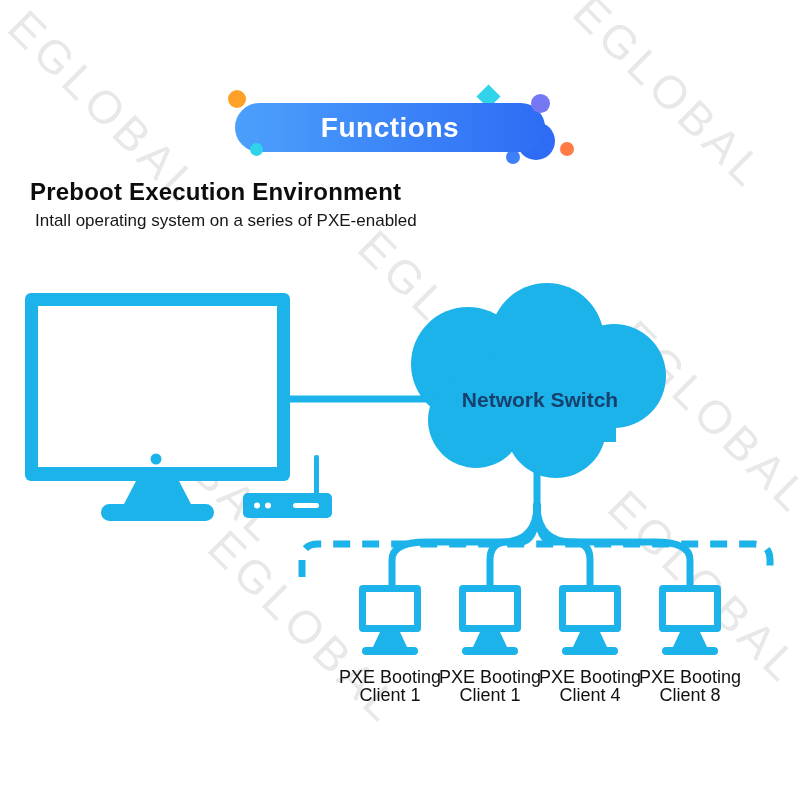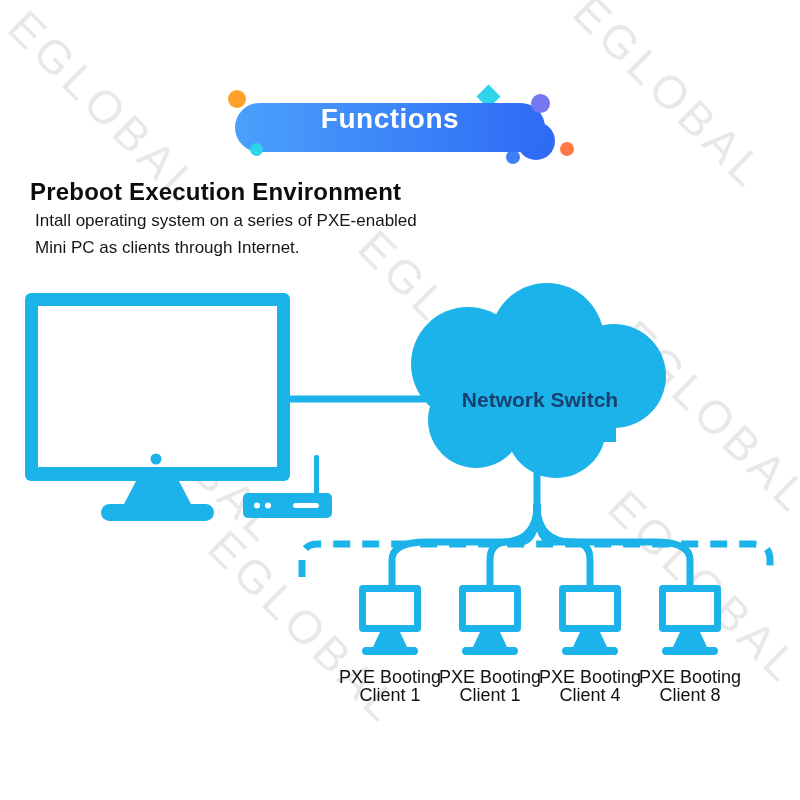--- a/index.html
+++ b/index.html
@@ -12,21 +12,21 @@
     position:absolute; z-index:0; white-space:nowrap;
     font-size:46px; letter-spacing:5px; font-weight:400;
     color:var(--watermark,#E7E7E7);
     transform:rotate(45deg); user-select:none;
   }
   
   .banner-pill {
     position:absolute; left:235px; top:103px; width:310px; height:49px;
     border-radius:26px; z-index:5;
     background:linear-gradient(90deg, var(--banner-start,#4BA0FB), var(--banner-end,#2E6CF5));
-    display:flex; justify-content:center;
+    display:flex; align-items:center; justify-content:center;
   }
   .banner-pill span {
     color:#fff; font-size:28px; font-weight:700; letter-spacing:0.5px;
   }
   .blob {
     position:absolute; left:517px; top:122px; width:38px; height:38px;
     border-radius:50%; background:var(--banner-end,#2E6CF5); z-index:4;
   }
   .blob-dot {
     position:absolute; left:506px; top:150px; width:14px; height:14px;
@@ -85,21 +85,21 @@
   <div class="diamond-cyan"></div>
   <div class="banner-pill">
     <span>Functions</span>
   </div>
   <div class="dot dot-orange"></div>
   <div class="dot dot-cyan-sm"></div>
   <div class="dot dot-violet"></div>
   <div class="dot dot-red"></div>
 
   <h1 class="page-title">Preboot Execution Environment</h1>
-  <p class="desc"><span>Intall operating system on a series of PXE-enabled</span><br><span>Mini PC as clients through Internet.</span></p>
+  <p class="desc"><span>Intall operating system on a series of PXE-enabled</span><br></p>
 
   <svg class="diagram-svg" width="800" height="800" viewBox="0 0 800 800">
 
     <g>
       <rect class="f" x="25" y="293" width="265" height="188" rx="6"></rect>
       <rect class="w" x="38" y="306" width="239" height="161"></rect>
       <circle class="f" cx="156" cy="459" r="5.5"></circle>
       <polygon class="f" points="136,481 179,481 192,506 123,506"></polygon>
       <rect class="f" x="101" y="504" width="113" height="17" rx="8.5"></rect>
     </g>

